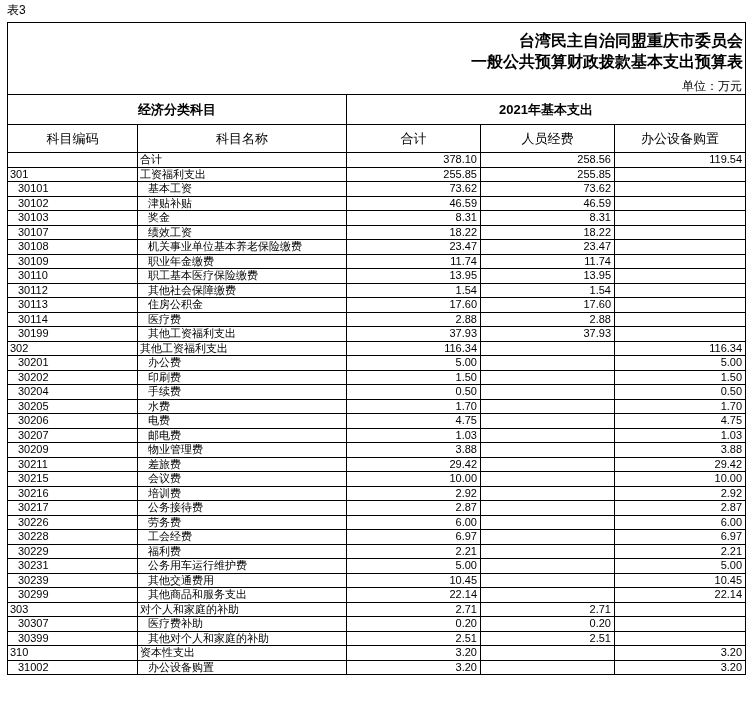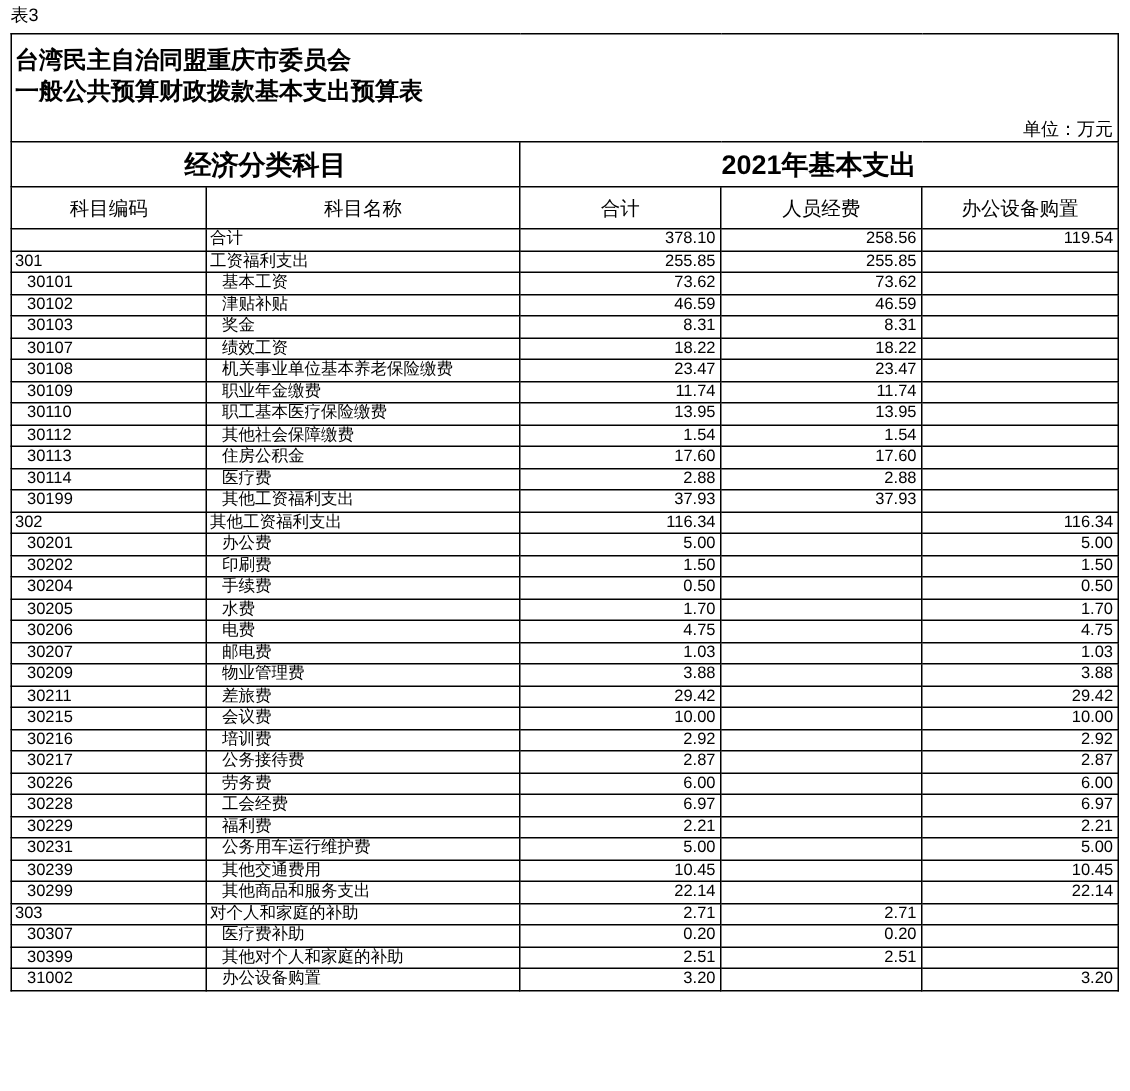--- a/index.html
+++ b/index.html
@@ -33,36 +33,36 @@
     white-space: nowrap;
     padding: 0;
   }
   
   .title-cell {
     height: 72px;
     vertical-align: top;
     padding: 7px 2px 0 2px;
   }
   .title-line {
-    text-align: left;
+    text-align: right;
     font-weight: bold;
     font-size: 16px;
     line-height: 21px;
   }
   .unit-note {
     text-align: right;
     font-size: 12px;
     line-height: 14px;
     margin-top: 7px;
     padding-right: 1px;
   }
   
   .group-row th {
     height: 30px;
-    font-size: 18px;
+    font-size: 13px;
     font-weight: bold;
     text-align: center;
     vertical-align: middle;
   }
   .col-row th {
     height: 28px;
     font-size: 13px;
     font-weight: normal;
     text-align: center;
     vertical-align: middle;
@@ -347,20 +347,27 @@
           <td class="num-cell"></td>
         </tr>
         <tr>
           <td class="code-cell indent">30399</td>
           <td class="name-cell indent">其他对个人和家庭的补助</td>
           <td class="num-cell">2.51</td>
           <td class="num-cell">2.51</td>
           <td class="num-cell"></td>
         </tr>
         <tr>
+          <td class="code-cell">310</td>
+          <td class="name-cell">资本性支出</td>
+          <td class="num-cell">3.20</td>
+          <td class="num-cell"></td>
+          <td class="num-cell">3.20</td>
+        </tr>
+        <tr>
           <td class="code-cell indent">31002</td>
           <td class="name-cell indent">办公设备购置</td>
           <td class="num-cell">3.20</td>
           <td class="num-cell"></td>
           <td class="num-cell">3.20</td>
         </tr>
       </tbody>
   </table>
 
 </div>

